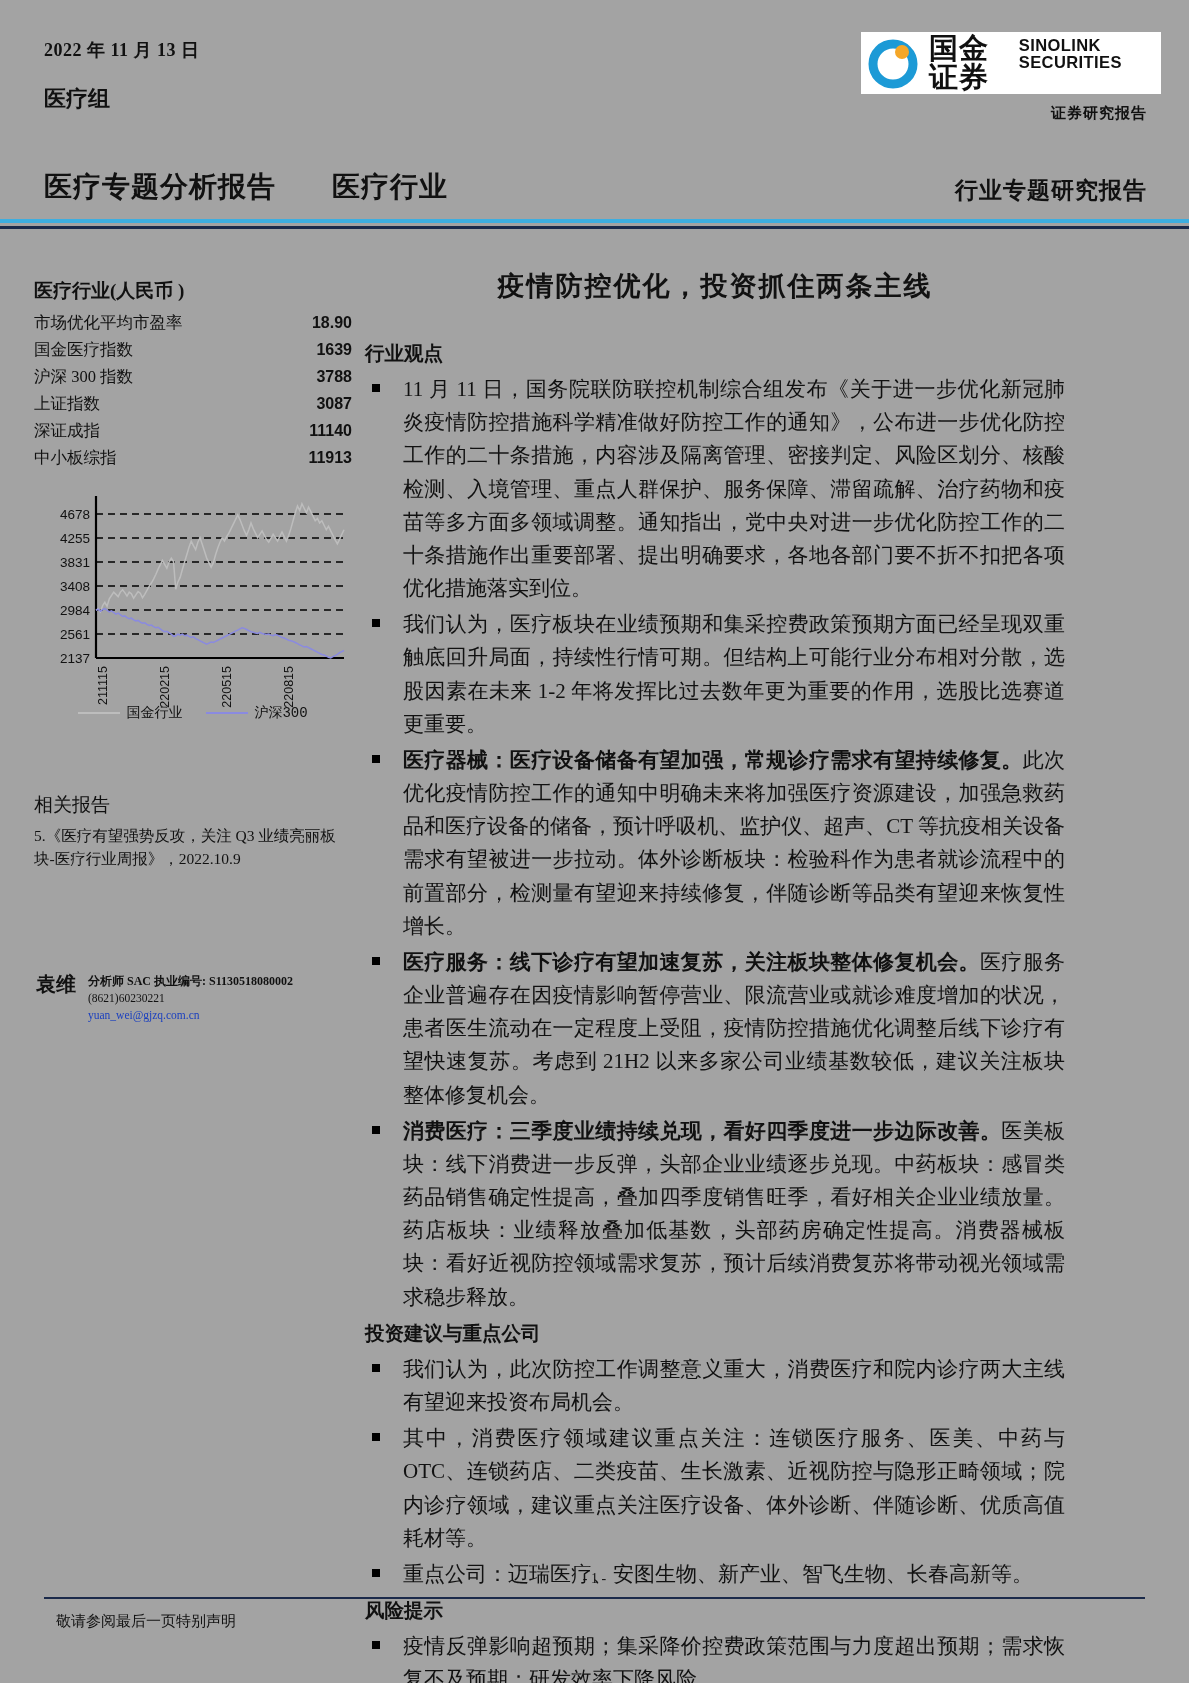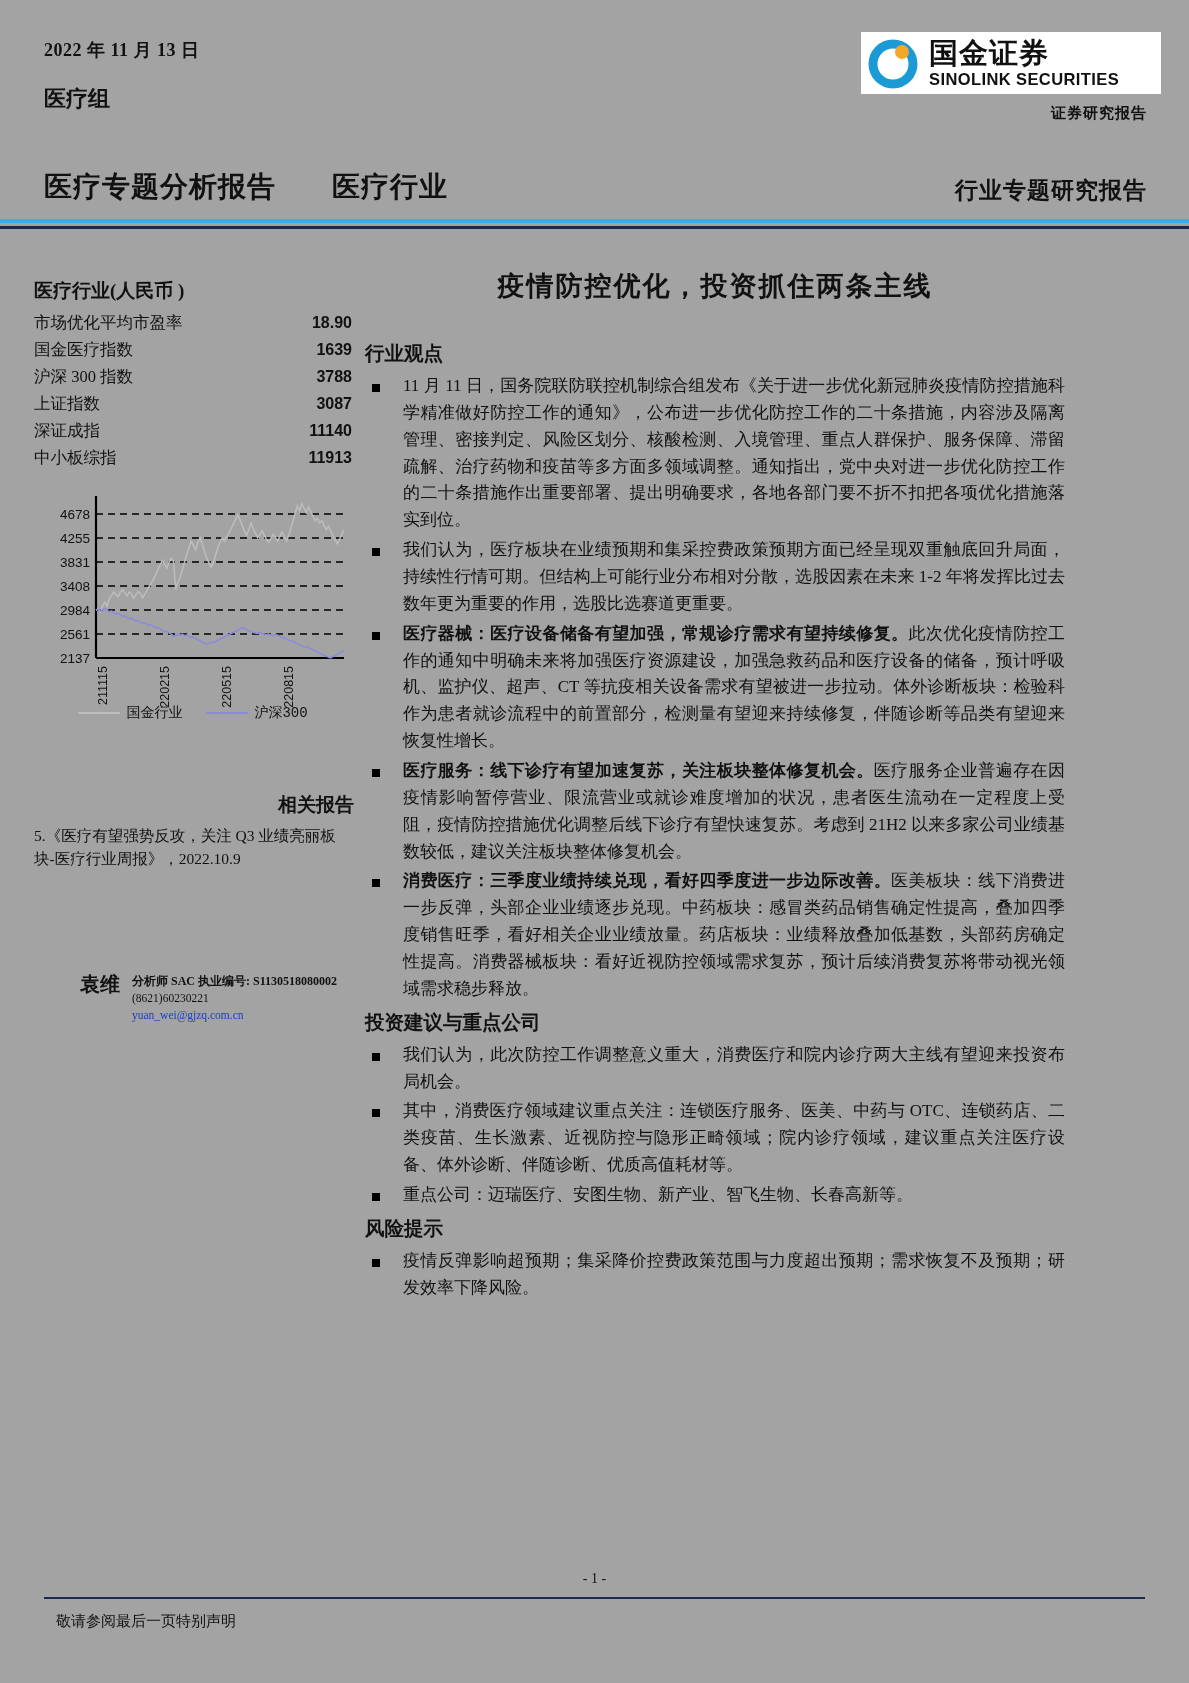--- a/index.html
+++ b/index.html
@@ -41,21 +41,21 @@
     width: 300px;
     height: 62px;
     background: #ffffff;
     display: flex;
     align-items: center;
     gap: 10px;
     padding-left: 6px;
     box-sizing: border-box;
   }
   .logo-mark { width: 52px; height: 52px; flex: 0 0 52px; position: relative; }
-  .logo-txt { display: flex; flex-direction: column; line-height: 1; }
+  .logo-txt { display: flex; flex-direction: row; line-height: 1; }
   .logo-cn {
     font-size: 29px;
     font-weight: bold;
     letter-spacing: 1px;
     color: #101010;
     font-family: "DejaVu Sans", sans-serif;
   }
   .logo-en {
     font-size: 16.5px;
     font-weight: bold;
@@ -154,35 +154,34 @@
   .lg-item { display: flex; align-items: center; gap: 6px; }
   .lg-line { width: 42px; height: 0; border-top: 2px solid #bdbdbd; }
   .lg-line.blue { border-top-color: #8a8ae0; }
 
   
   .related {
     position: absolute;
     left: 34px; top: 792px;
     width: 320px;
   }
-  .rel-head { font-size: 19px; font-weight: bold; margin-bottom: 6px; text-align: right; }
+  .rel-head { font-size: 19px; font-weight: normal; margin-bottom: 6px; }
   .rel-item {
     font-size: 15.5px;
     line-height: 1.5;
   }
 
   
   .analyst {
     position: absolute;
     left: 36px; top: 955px;
     width: 320px;
     display: flex;
     align-items: flex-start;
     gap: 12px;
-    margin-left: 44px;
   }
   .an-name {
     font-size: 20px;
     font-weight: bold;
     flex: 0 0 auto;
     padding-top: 16px;
   }
   .an-meta { font-size: 11.5px; line-height: 1.45; padding-top: 18px; }
   .an-sac { font-weight: bold; font-size: 12px; }
   .an-mail { color: #1a3fbf; }
@@ -202,21 +201,21 @@
   }
   .sec-head {
     font-size: 19.5px;
     font-weight: bold;
     margin: 4px 0 6px 0;
   }
   ul.bullets { list-style: none; margin: 0 0 6px 0; padding: 0; }
   ul.bullets > li {
     position: relative;
     padding-left: 38px;
-    font-size: 17px;
+    font-size: 21px;
     line-height: 1.58;
     text-align: justify;
     margin-bottom: 3px;
   }
   ul.bullets > li::before {
     content: "";
     position: absolute;
     left: 7px; top: 11px;
     width: 8px; height: 8px;
     background: #000;

